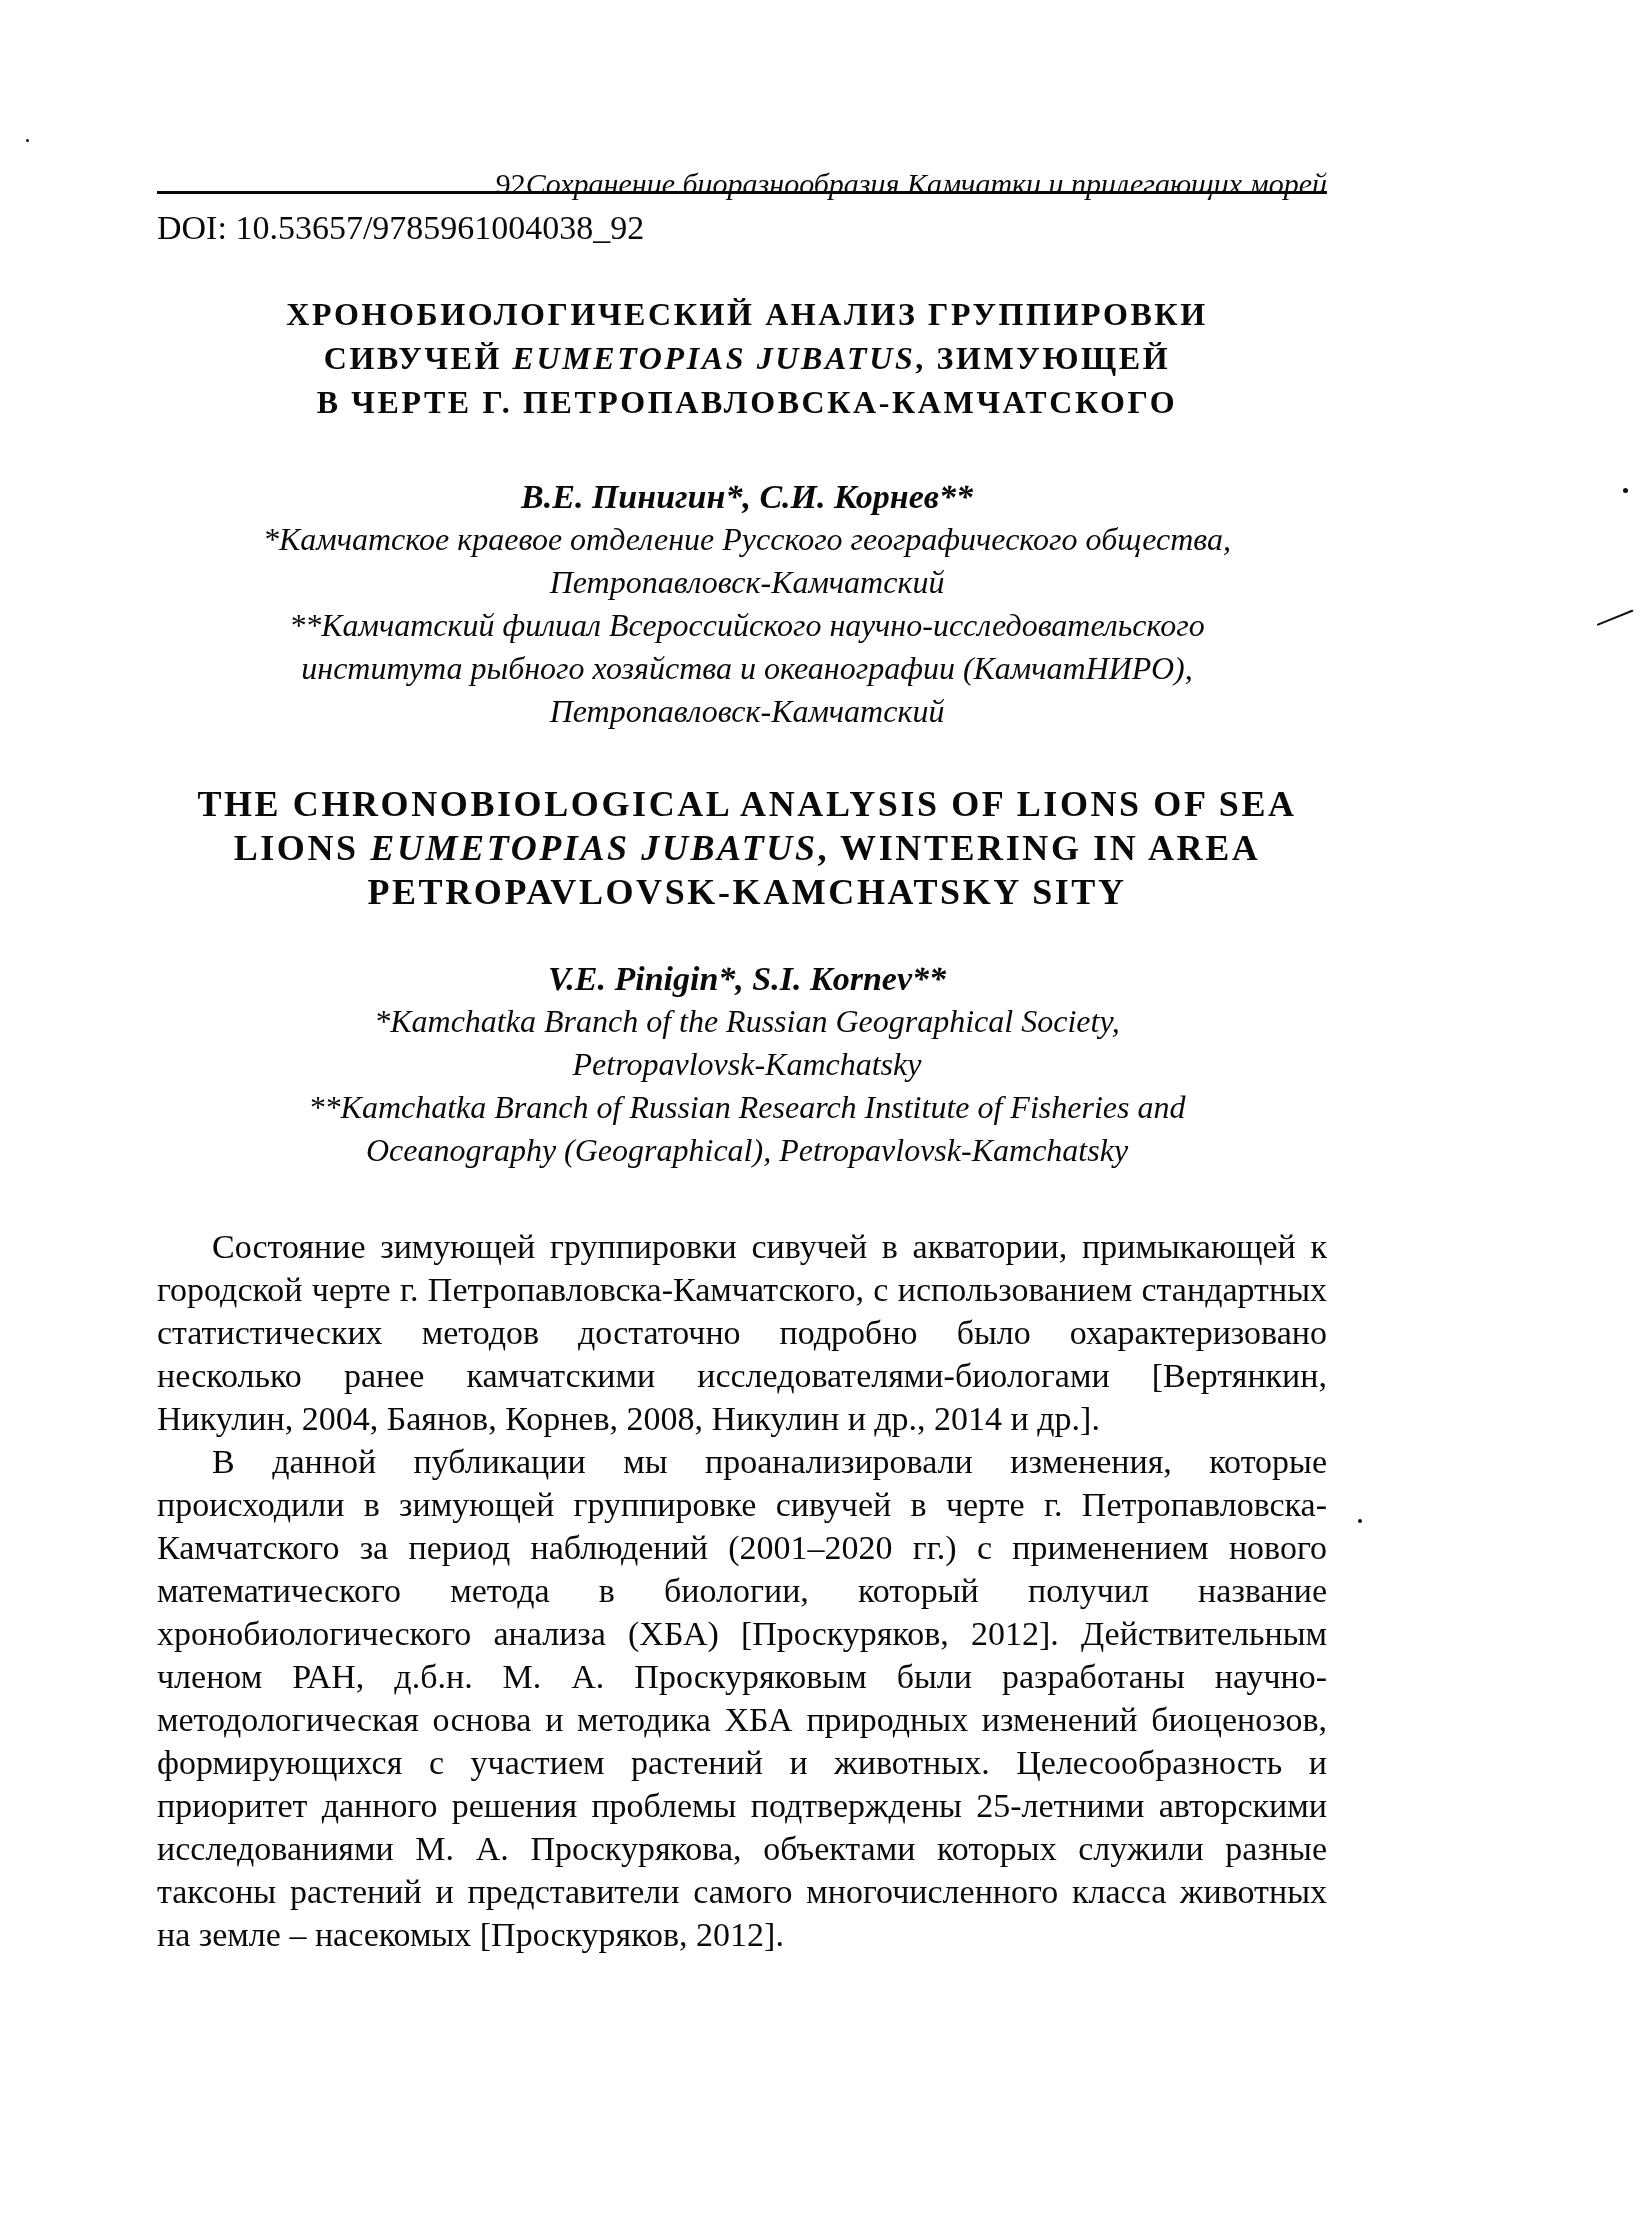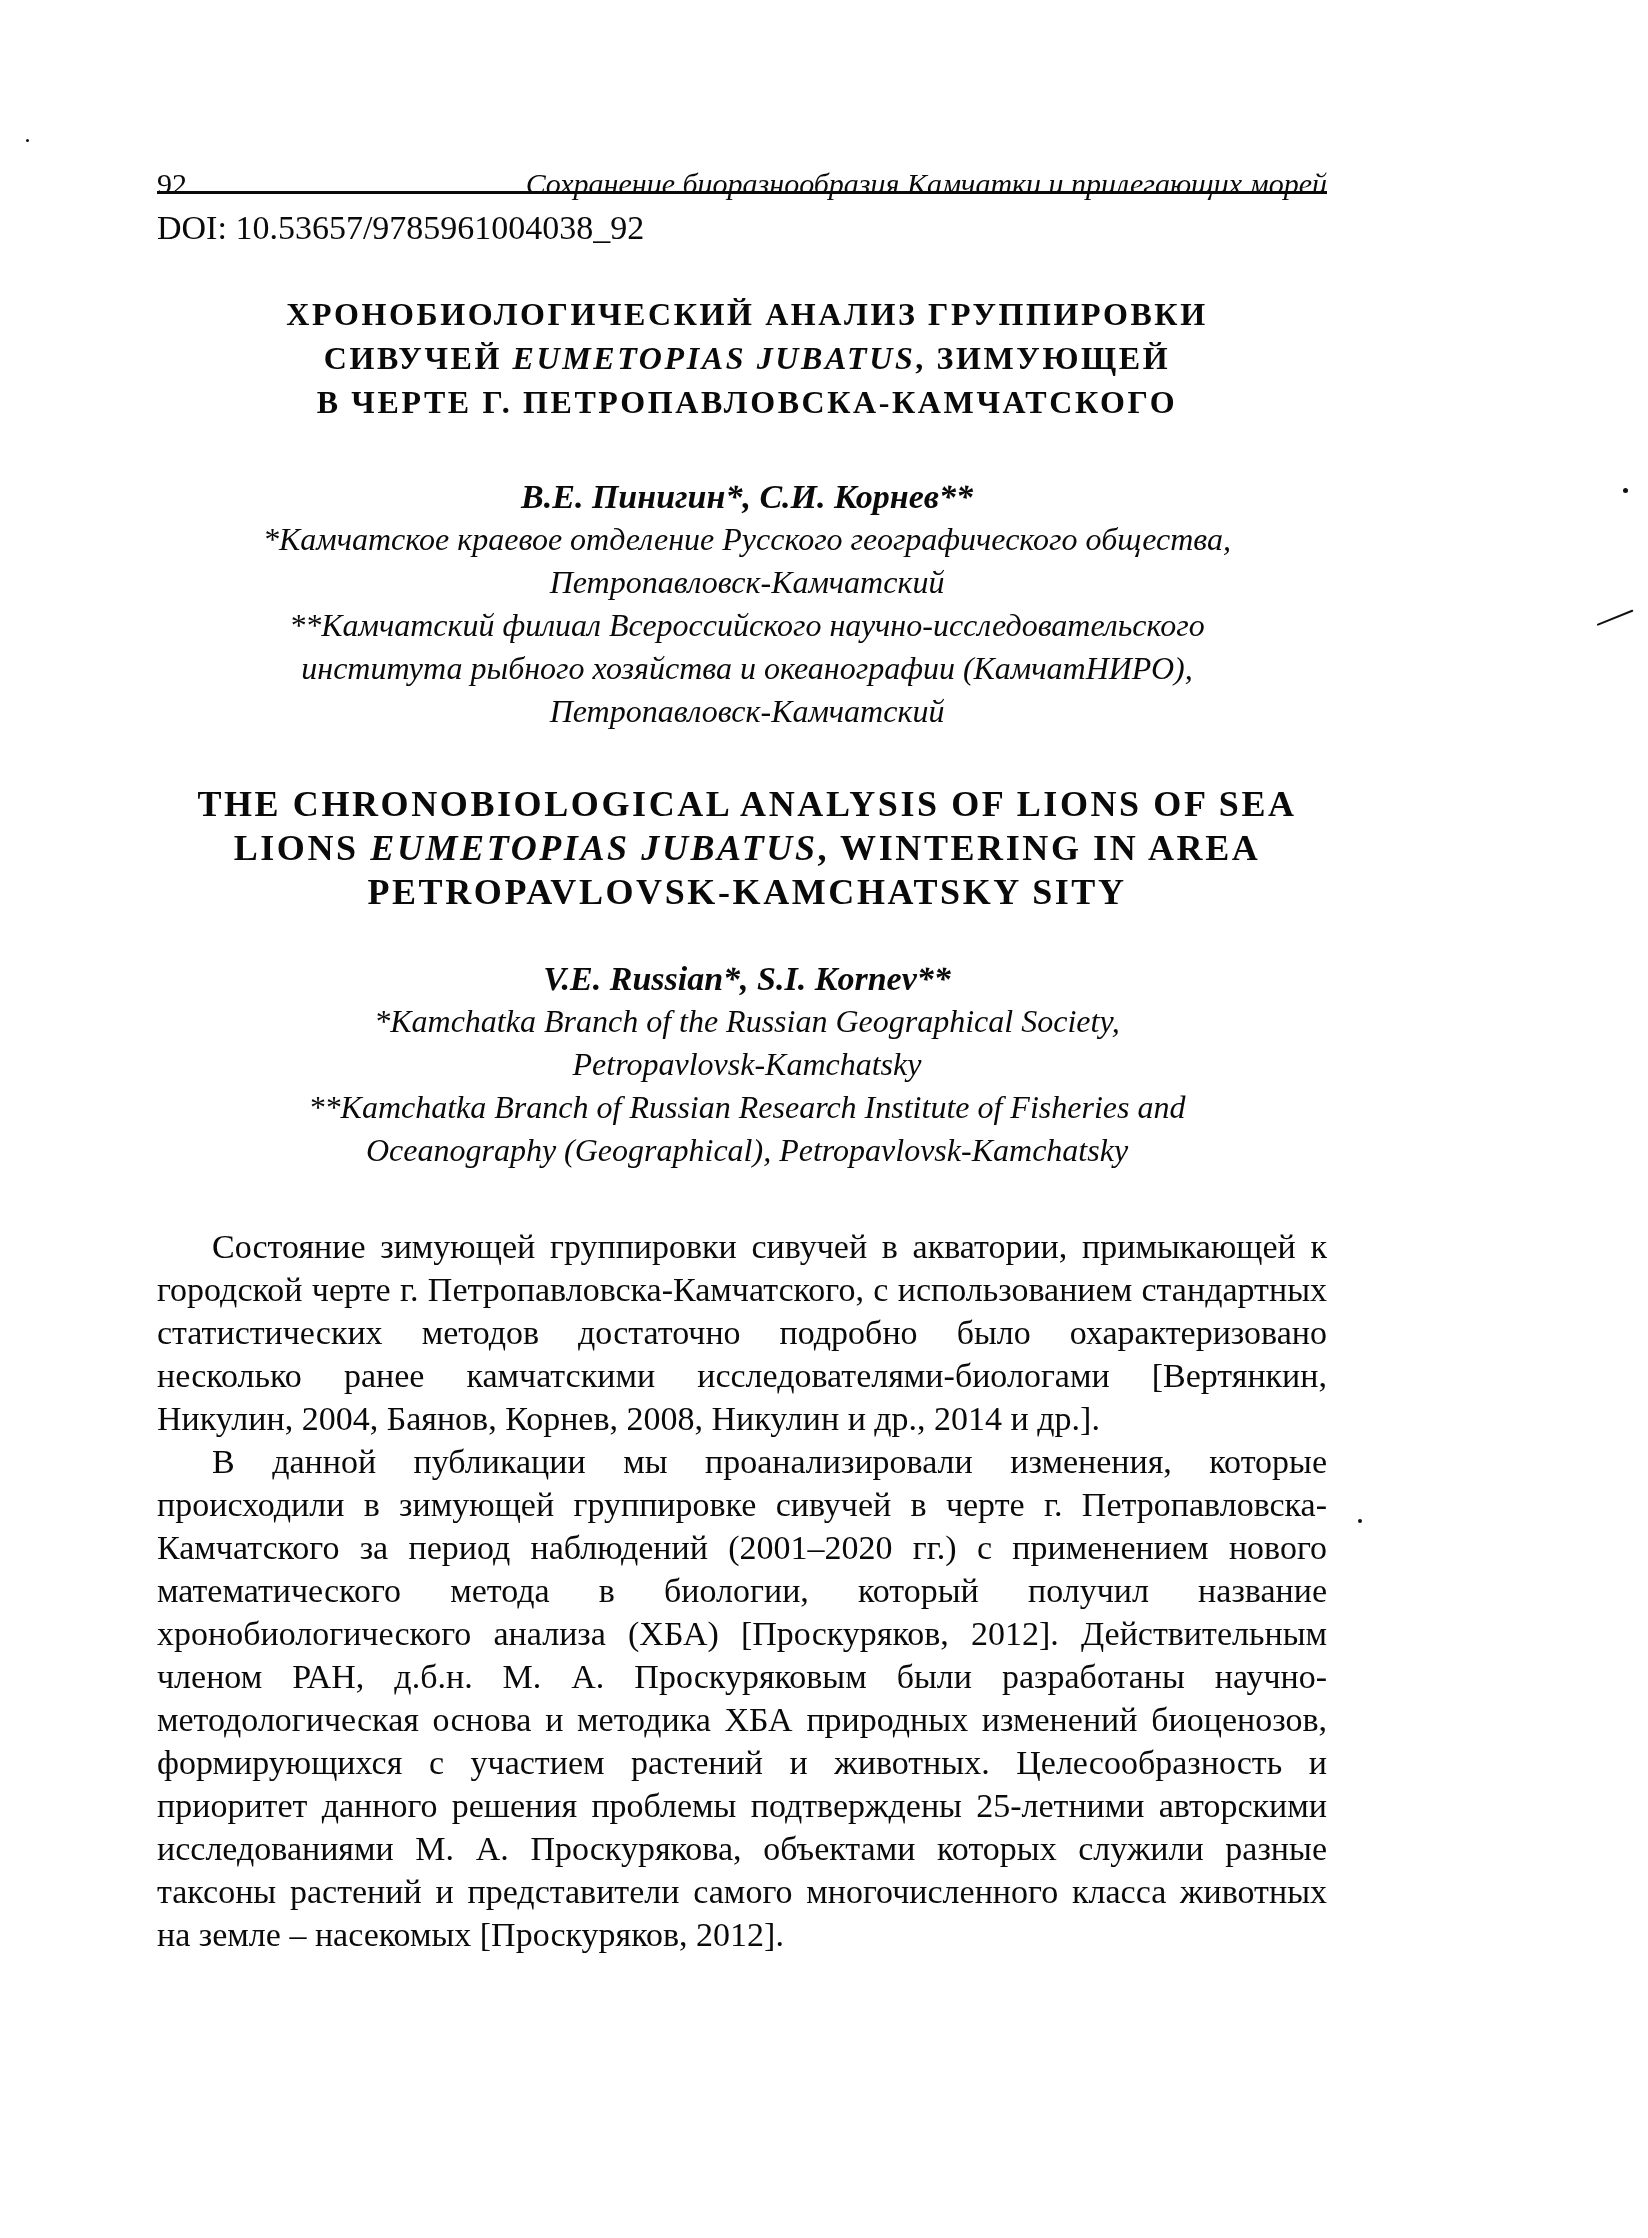--- a/index.html
+++ b/index.html
@@ -5,21 +5,21 @@
     html, body { margin: 0; padding: 0; background: #ffffff; }
     body {
       width: 1648px; height: 2239px; position: relative; overflow: hidden;
       font-family: "Liberation Serif", "DejaVu Serif", serif; color: #0a0a0a;
     }
     .page { position: absolute; left: 0; top: 0; width: 1648px; height: 2239px; }
 
     
     .running-header {
       position: absolute; left: 157px; top: 142px; width: 1170px;
-      display: flex; justify-content: space-between; align-items: flex-end;
+      display: flex; justify-content: flex-end; align-items: flex-end;
       font-size: 30px; line-height: 36px;
     }
     .running-title { font-style: italic; margin-top: 24px; }
     .header-rule {
       position: absolute; left: 157px; top: 191px; width: 1170px;
       height: 3.2px; background: #0a0a0a;
     }
 
     .doi {
       position: absolute; left: 157px; top: 208px;
@@ -86,21 +86,21 @@
     <span class="affil-line">Петропавловск-Камчатский</span>
   </div>
 
   <div class="block title-en">
     <span class="title-line">THE CHRONOBIOLOGICAL ANALYSIS OF LIONS OF SEA</span>
     <span class="title-line"><span>LIONS </span><i>EUMETOPIAS JUBATUS</i><span>, WINTERING IN AREA</span></span>
     <span class="title-line">PETROPAVLOVSK-KAMCHATSKY SITY</span>
   </div>
 
   <div class="block authors-en">
-    <span class="authors-line">V.E. Russian*, S.I. Kornev**</span>
+    <span class="authors-line">V.E. Pinigin*, S.I. Kornev**</span>
     <span class="affil-line">*Kamchatka Branch of the Russian Geographical Society,</span>
     <span class="affil-line">Petropavlovsk-Kamchatsky</span>
     <span class="affil-line">**Kamchatka Branch of Russian Research Institute of Fisheries and</span>
     <span class="affil-line">Oceanography (Geographical), Petropavlovsk-Kamchatsky</span>
   </div>
 
   <div class="body-text">
     <p>Состояние зимующей группировки сивучей в акватории, примыкающей к городской черте г. Петропавловска-Камчатского, с использованием стандартных статистических методов достаточно подробно было охарактеризовано несколько ранее камчатскими исследователями-биологами [Вертянкин, Никулин, 2004, Баянов, Корнев, 2008, Никулин и др., 2014 и др.].</p>
     <p>В данной публикации мы проанализировали изменения, которые происходили в зимующей группировке сивучей в черте г. Петропавловска-Камчатского за период наблюдений (2001–2020 гг.) с применением нового математического метода в биологии, который получил название хронобиологического анализа (ХБА) [Проскуряков, 2012]. Действительным членом РАН, д.б.н. М. А. Проскуряковым были разработаны научно-методологическая основа и методика ХБА природных изменений биоценозов, формирующихся с участием растений и животных. Целесообразность и приоритет данного решения проблемы подтверждены 25-летними авторскими исследованиями М. А. Проскурякова, объектами которых служили разные таксоны растений и представители самого многочисленного класса животных на земле – насекомых [Проскуряков, 2012].</p>
   </div>

